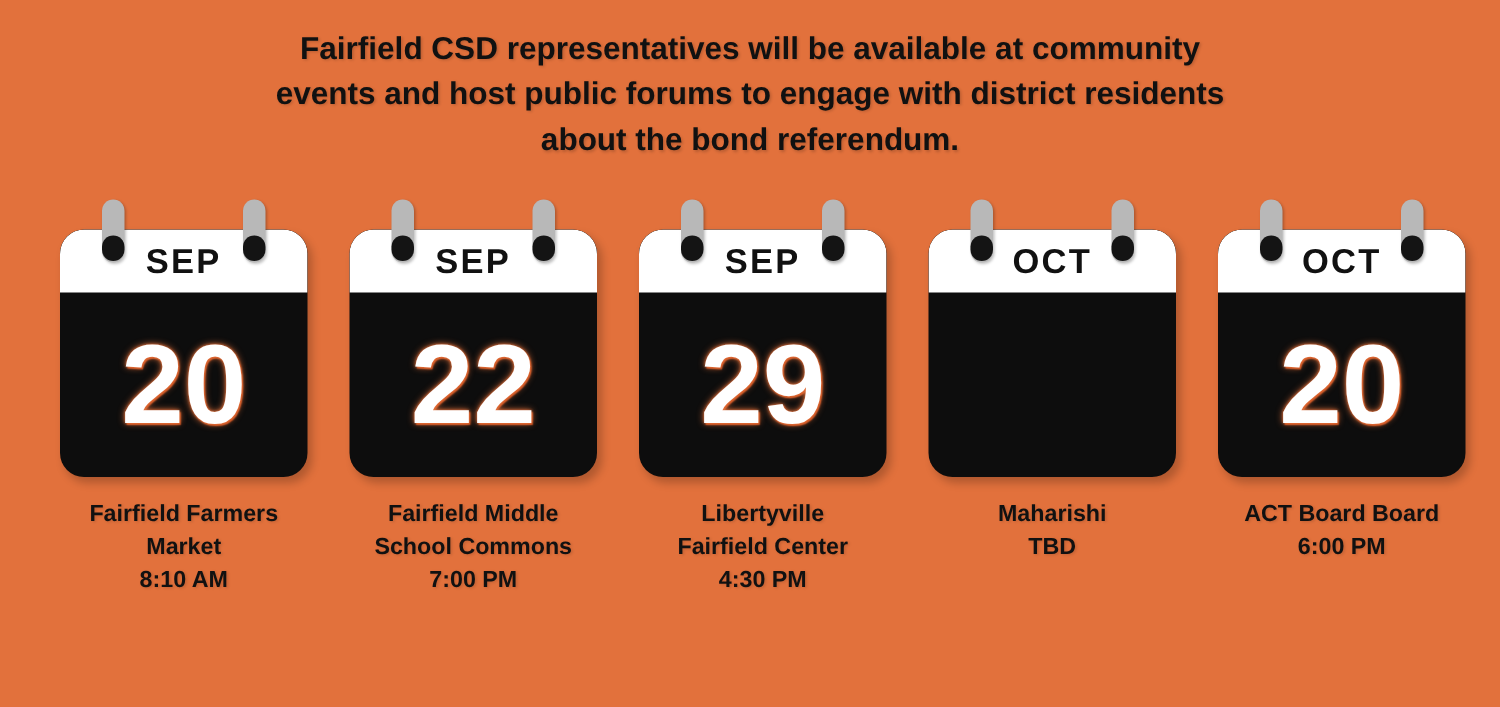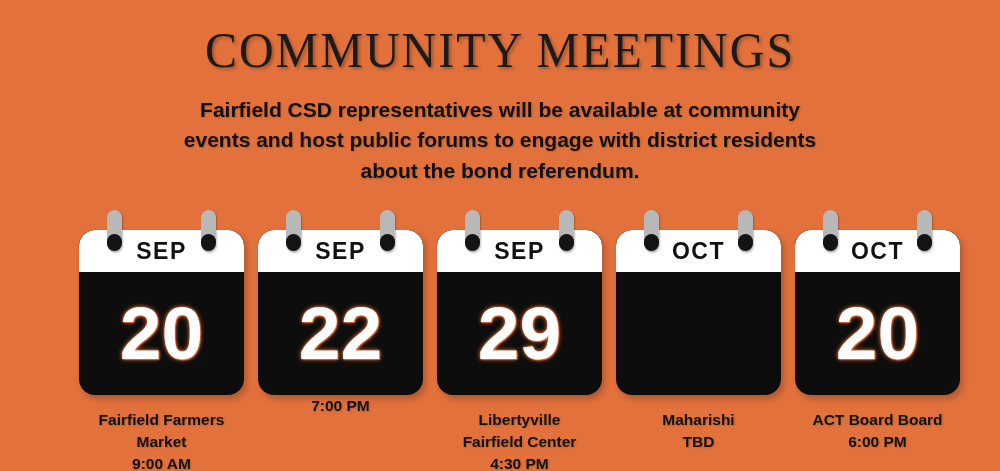--- a/index.html
+++ b/index.html
@@ -41,23 +41,23 @@
     font-size: 21px;
     font-weight: bold;
     color: #111;
     line-height: 1.45;
     margin: 18px auto 0 auto;
     width: 660px;
     text-shadow: 1px 1px 2px rgba(0,0,0,0.18);
   }
   .cards {
     display: flex;
-    justify-content: flex-end;
+    justify-content: flex-start;
     align-items: flex-start;
-    gap: 14px;
+    gap: 28px;
     margin-top: 24px;
     padding: 0 40px;
   }
   .card {
     width: 165px;
     display: flex;
     flex-direction: column;
     align-items: center;
   }
   .cal-wrap {
@@ -137,59 +137,58 @@
     line-height: 1.4;
     white-space: pre-line;
     text-shadow: 1px 1px 2px rgba(0,0,0,0.15);
   }
 </style>
 </head>
 <body>
 
 <div class="page">
 
-  <h1 class="title">
-    <span class="title-inner">COMMUNITY MEETINGS</span>
-  </h1>
 
   <p class="subtitle">Fairfield CSD representatives will be available at community events and host public forums to engage with district residents about the bond referendum.</p>
 
   <div class="cards">
 
     <div class="card">
       <div class="cal-wrap">
         <div class="ring left"></div>
         <div class="ring right"></div>
         <div class="cal-body">
           <div class="cal-head">
             <span class="cal-month">SEP</span>
           </div>
           <div class="cal-day">20</div>
         </div>
         <div class="hole left"></div>
         <div class="hole right"></div>
       </div>
       <div class="card-caption">Fairfield Farmers
 Market</div>
-      <div class="card-caption" style="margin-top:0">9:00 AM</div>
+      <div class="card-caption" style="margin-top:0">8:10 AM</div>
     </div>
 
     <div class="card">
       <div class="cal-wrap">
         <div class="ring left"></div>
         <div class="ring right"></div>
         <div class="cal-body">
           <div class="cal-head">
             <span class="cal-month">SEP</span>
           </div>
           <div class="cal-day">22</div>
         </div>
         <div class="hole left"></div>
         <div class="hole right"></div>
       </div>
+      <div class="card-caption">Fairfield Middle
+School Commons</div>
       <div class="card-caption" style="margin-top:0">7:00 PM</div>
     </div>
 
     <div class="card">
       <div class="cal-wrap">
         <div class="ring left"></div>
         <div class="ring right"></div>
         <div class="cal-body">
           <div class="cal-head">
             <span class="cal-month">SEP</span>

